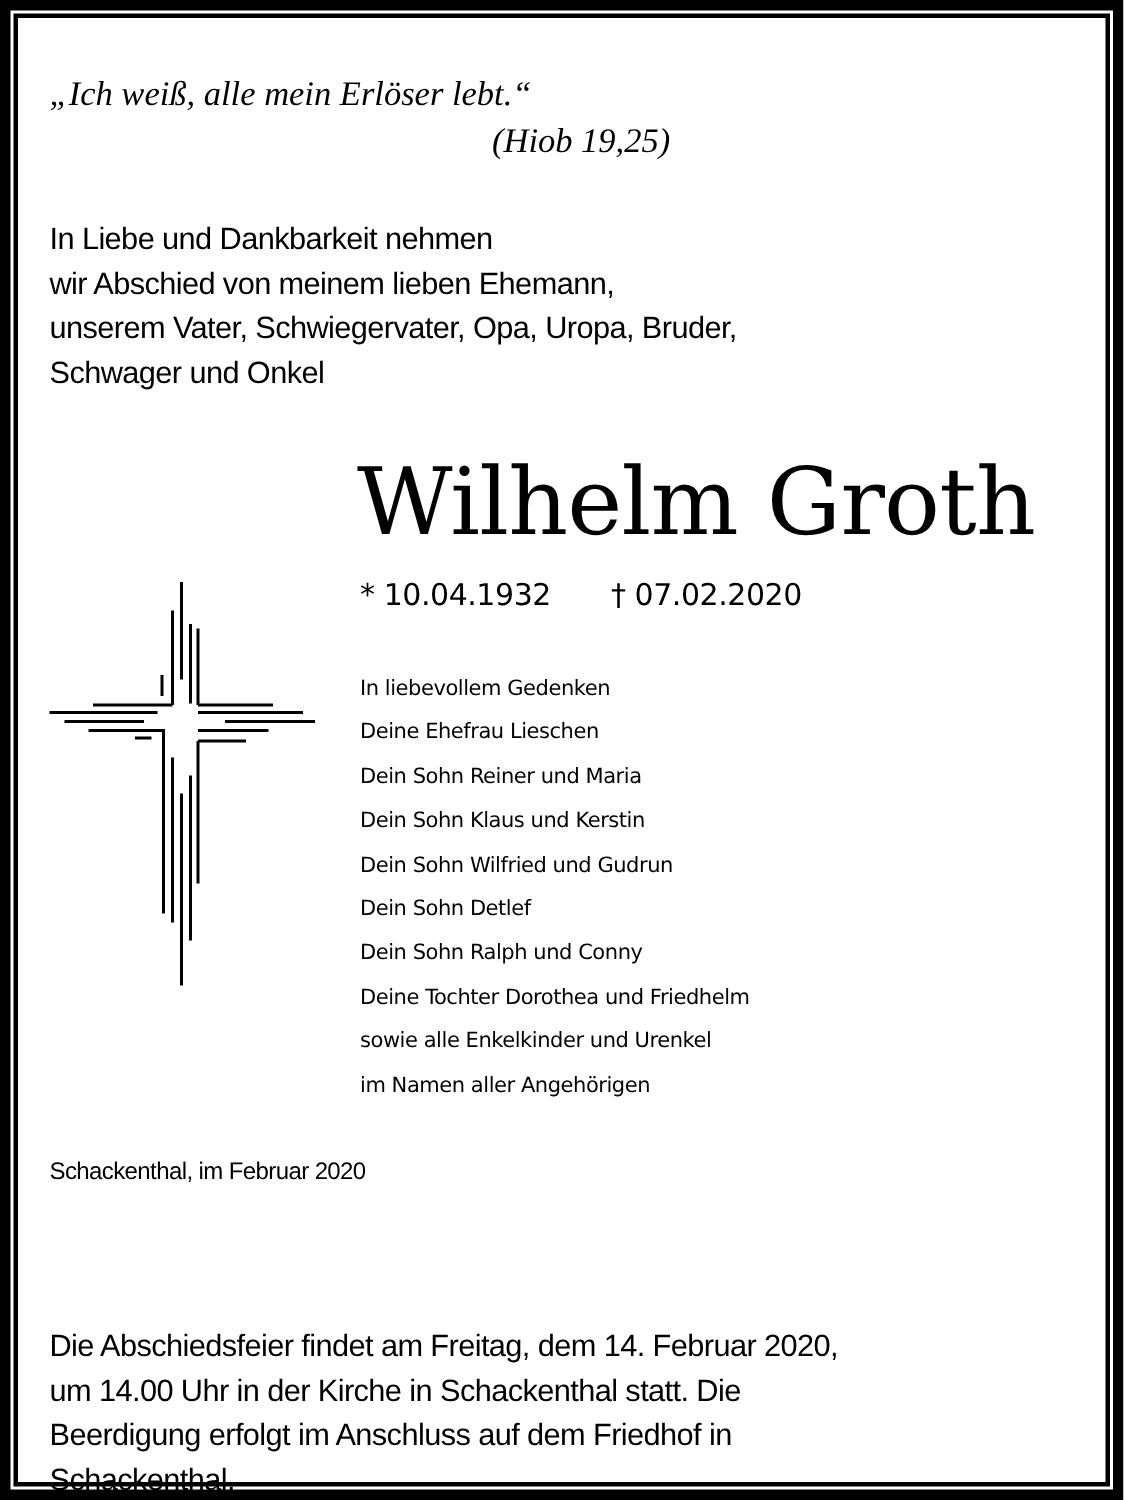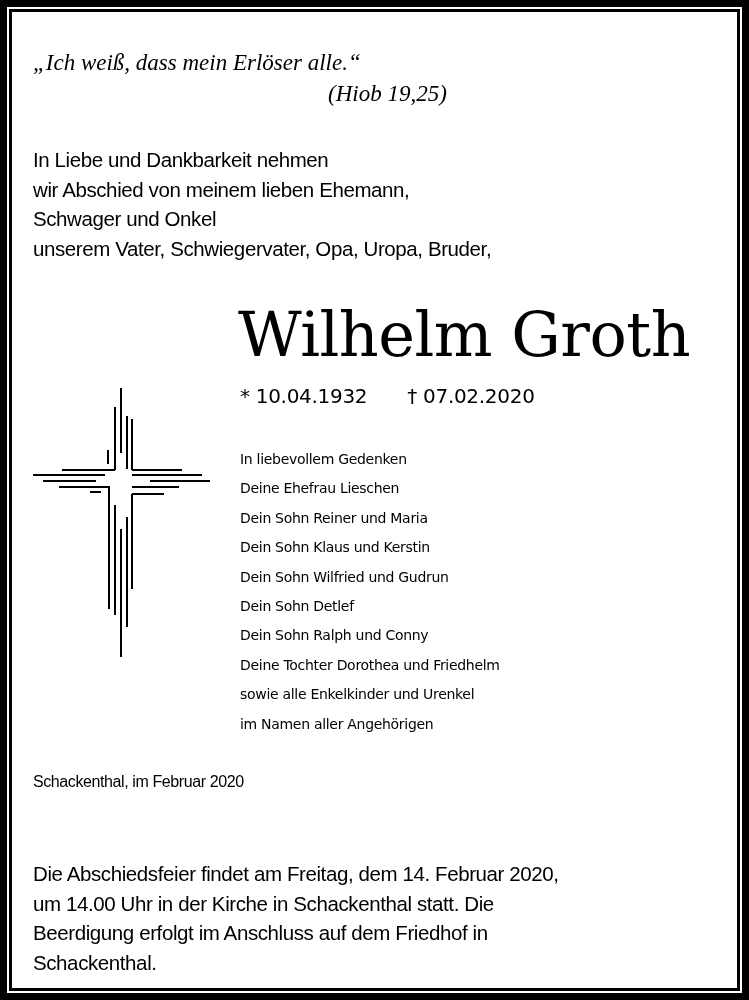--- a/index.html
+++ b/index.html
@@ -68,43 +68,43 @@
     letter-spacing: -0.3px;
   }
   .mourners .lead { font-weight: normal; }
   .mourners .bold { font-weight: normal; }
   .place-date {
     left: 33px; top: 773px;
     font-size: 16px;
     letter-spacing: -0.4px;
   }
   .ceremony {
-    left: 33px; top: 859px;
+    left: 33px; top: 883px;
     font-size: 20.5px;
     line-height: 29.5px;
     letter-spacing: -0.4px;
   }
   .cross {
     position: absolute; left: 0; top: 0;
   }
 </style>
 </head>
 <body>
 
 <div class="outer-frame"></div>
 <div class="inner-frame"></div>
 
-<div class="txt quote">„Ich weiß, dass mein Erlöser alle.“</div>
+<div class="txt quote">„Ich weiß, alle mein Erlöser lebt.“</div>
 <div class="txt quote-ref">(Hiob 19,25)</div>
 
 <div class="txt intro">
   <div>In Liebe und Dankbarkeit nehmen</div>
   <div>wir Abschied von meinem lieben Ehemann,</div>
+  <div>unserem Vater, Schwiegervater, Opa, Uropa, Bruder,</div>
   <div>Schwager und Onkel</div>
-  <div>unserem Vater, Schwiegervater, Opa, Uropa, Bruder,</div>
 </div>
 
 <div class="txt name">Wilhelm Groth</div>
 
 <div class="txt dates">
   <span>* 10.04.1932</span><span class="death">† 07.02.2020</span>
 </div>
 
 <svg class="cross" width="749" height="1000">
   <g stroke="#000" stroke-width="2" fill="none" stroke-linecap="butt">

